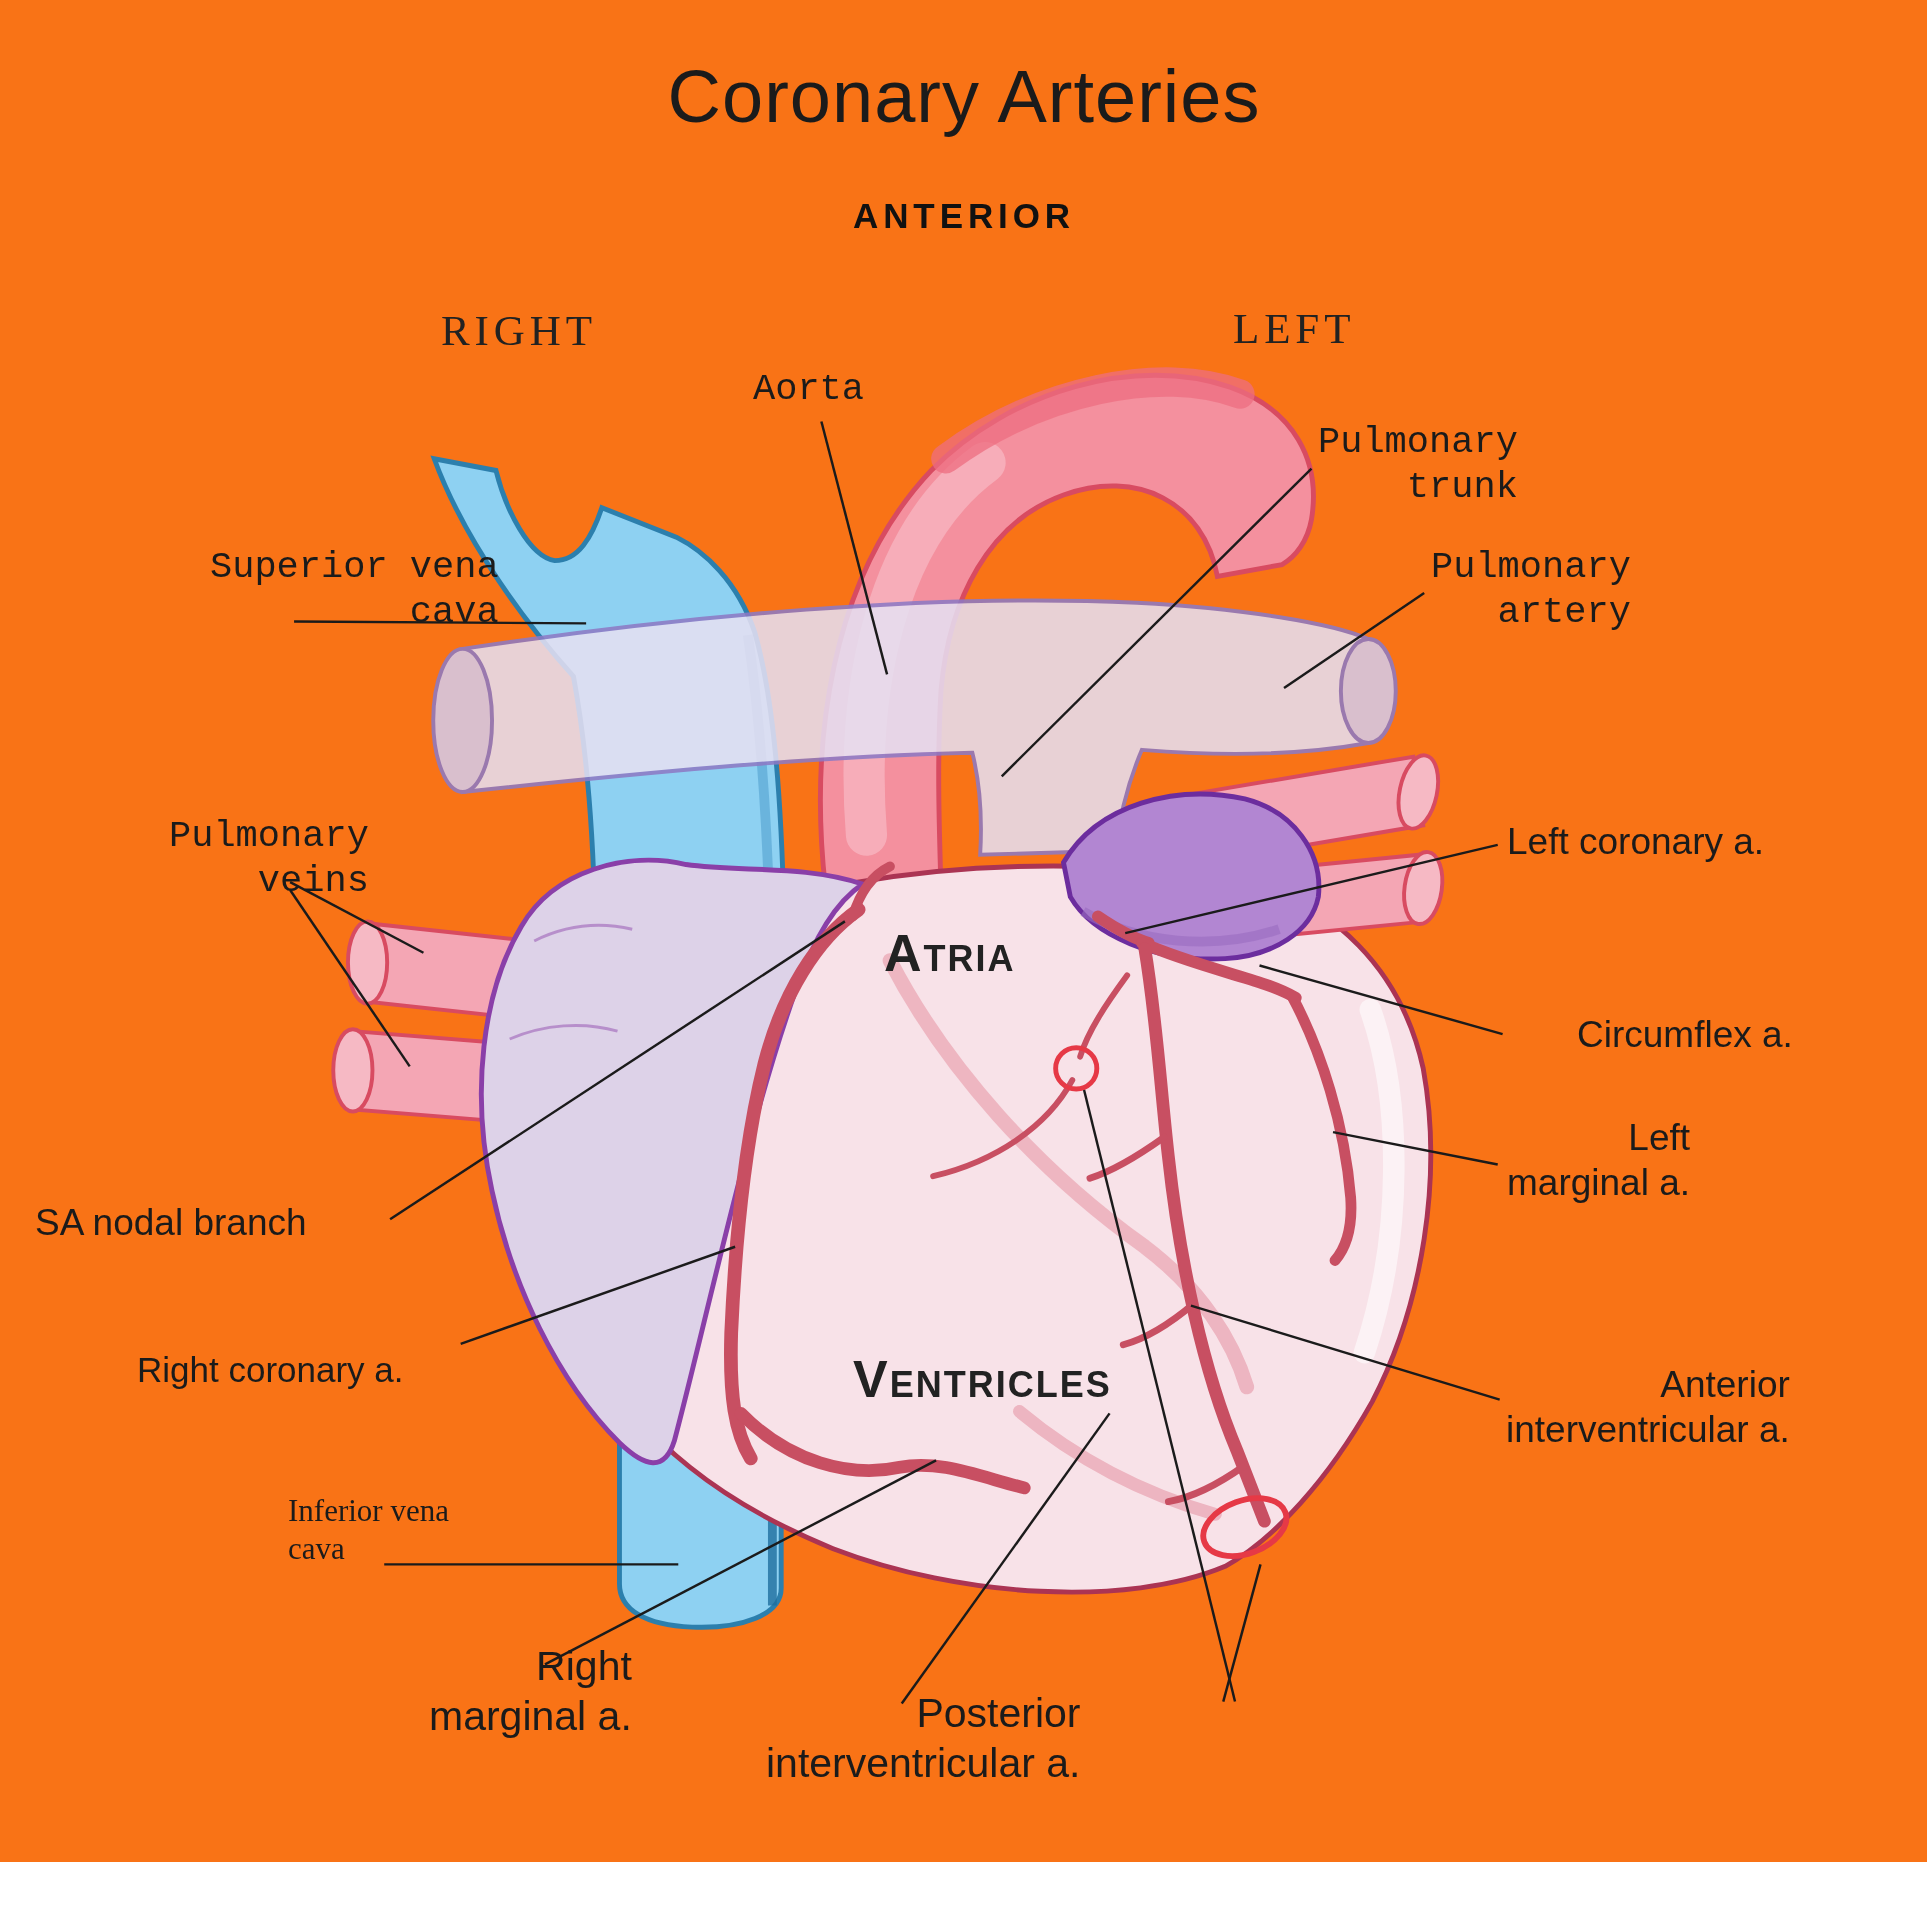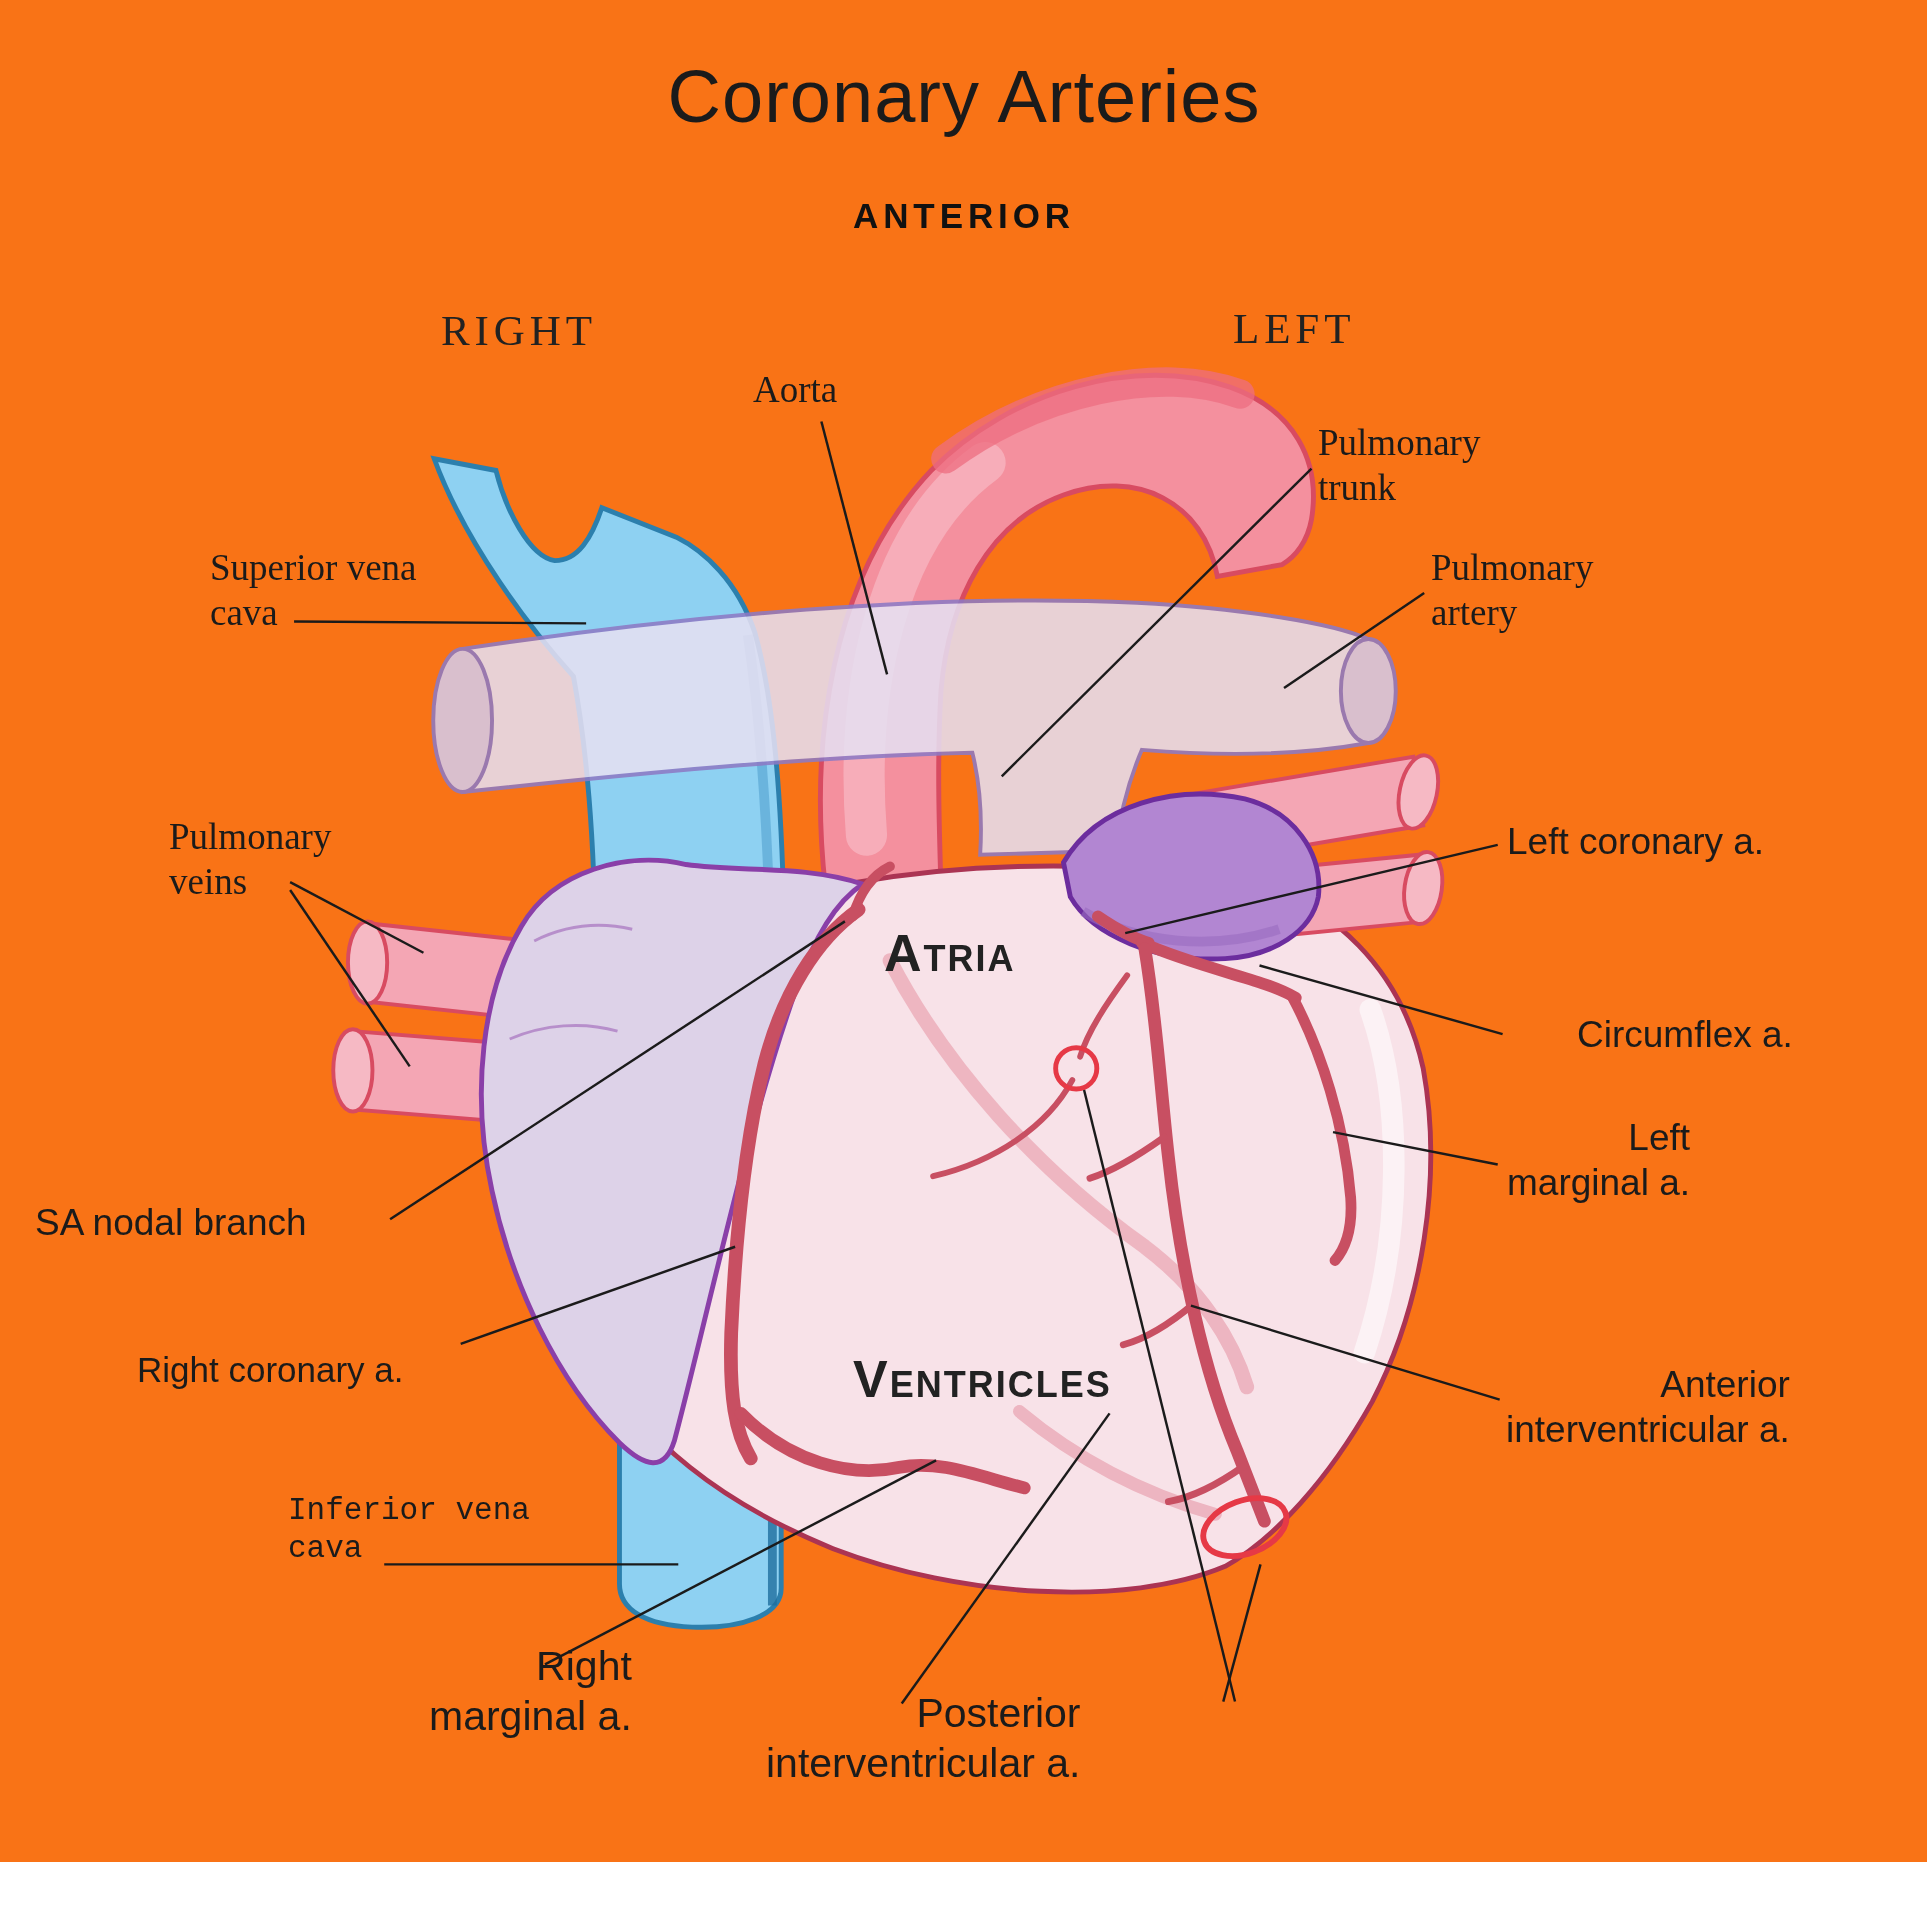--- a/index.html
+++ b/index.html
@@ -9,22 +9,22 @@
   .svg-layer { position:absolute; left:0; top:0; width:1928px; height:1928px; }
   .title { position:absolute; top:54px; left:0; width:100%; text-align:center;
            font-size:74px; font-weight:500; letter-spacing:1px; color:#1b1b1b; }
   .subtitle { position:absolute; top:196px; left:0; width:100%; text-align:center;
               font-size:35px; font-weight:600; letter-spacing:4.9px; color:#111; }
   .orient { position:absolute; font-family:"Liberation Serif","DejaVu Serif",serif;
             font-size:43px; font-weight:400; letter-spacing:4.9px; color:#222; }
   .label { position:absolute; line-height:1.22; }
   .label .ln { display:block; }
   .sans { font-family:"Liberation Sans","DejaVu Sans",sans-serif; font-size:37px; font-weight:500;text-align:right; }
-  .serif { font-family:Liberation Serif, serif; font-size:37px; font-weight:400; }
-  .serif-sm { font-family:Liberation Mono, monospace; font-size:31px; font-weight:400; }
+  .serif { font-family:Liberation Mono, monospace; font-size:37px; font-weight:400;text-align:right; }
+  .serif-sm { font-family:Liberation Serif, serif; font-size:31px; font-weight:400; }
   .region { position:absolute; font-size:52px; font-weight:600; letter-spacing:2px;
             font-variant-caps:small-caps; color:#222; }
 </style>
 </head>
 <body>
 
 <div class="canvas">
 
   <svg class="svg-layer" viewBox="0 0 1967 1967" aria-hidden="true">
 

